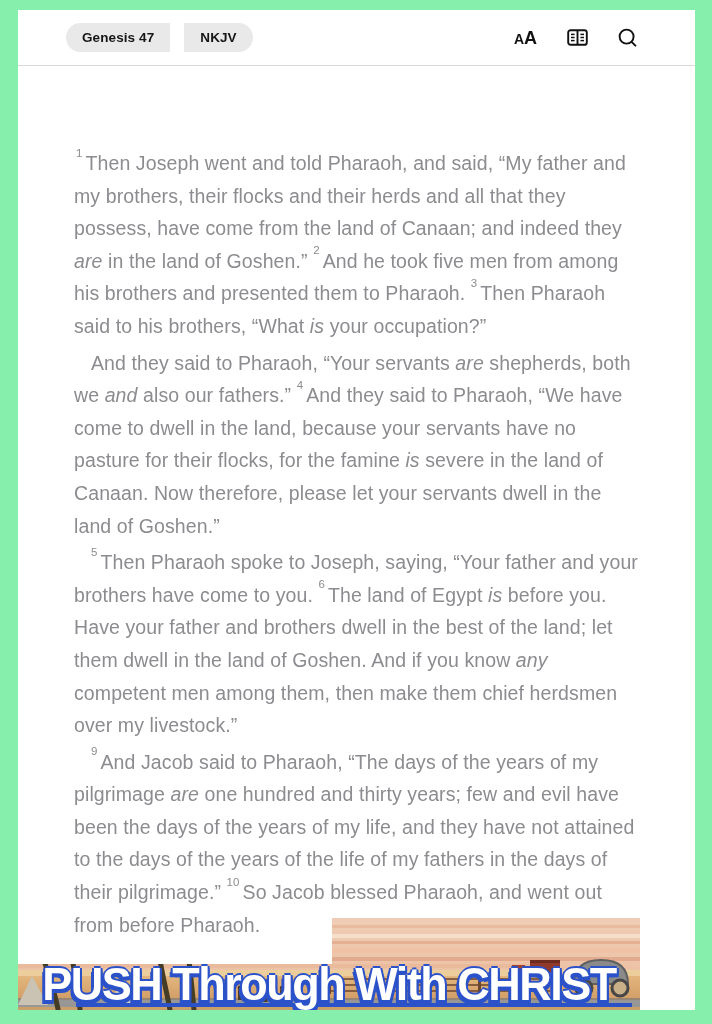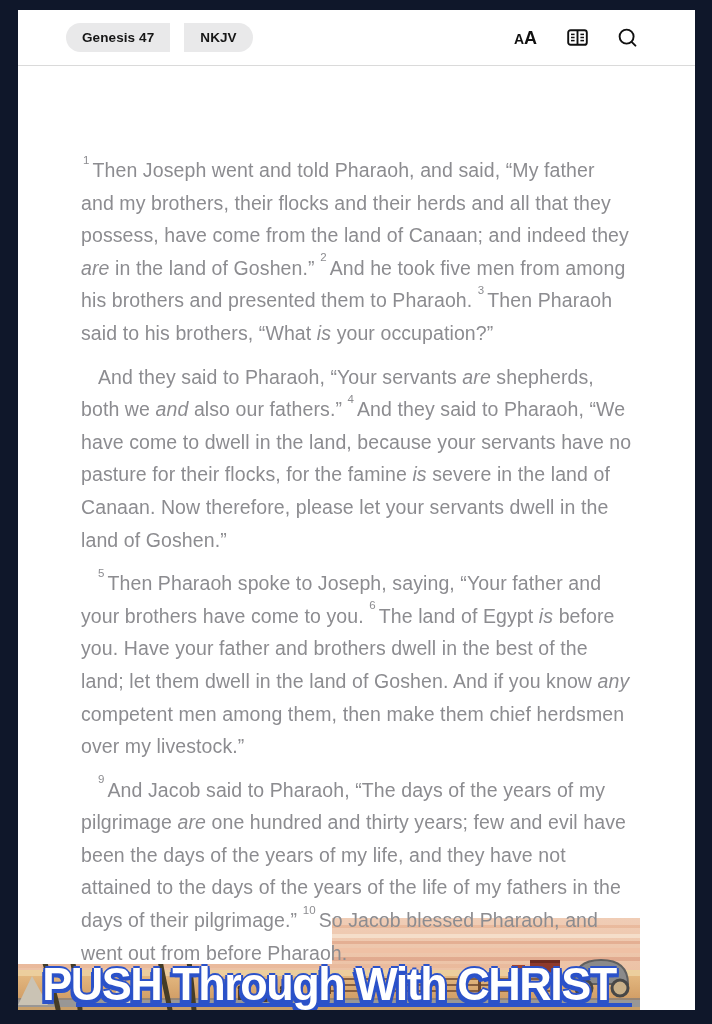--- a/index.html
+++ b/index.html
@@ -1,37 +1,37 @@
 <!DOCTYPE html>
 <html><head>
 <meta charset="utf-8">
 <style>
   html,body{margin:0;padding:0;}
   body{font-family:"Liberation Sans",sans-serif;}
-  .stage{position:relative;width:712px;height:1024px;background:#0f172a;overflow:hidden;}
+  .stage{position:relative;width:712px;height:1024px;background:#86efac;overflow:hidden;}
   .content{position:absolute;left:18px;top:10px;width:677px;height:1000px;background:#ffffff;overflow:hidden;}
 
   
   .appbar{height:56px;border-bottom:1px solid #dadada;display:flex;align-items:center;
           justify-content:space-between;padding:0 58px 0 48px;box-sizing:border-box;}
   .pills{display:flex;gap:2px;}
   .pill{background:#e9e9ea;height:29px;display:flex;align-items:center;padding:0 16px;
         font-size:13.5px;font-weight:700;color:#161616;border:none;cursor:pointer;
         font-family:"Liberation Sans",sans-serif;letter-spacing:0.1px;}
   .pill-left{border-radius:15px 0 0 15px;}
   .pill-right{border-radius:0 15px 15px 0;margin-left:12px;}
   .appbar-icons{display:flex;align-items:center;gap:30px;text-align:right;}
   .aa-btn{font-weight:700;font-size:18px;color:#111;line-height:1;cursor:pointer;}
   .aa-btn::first-letter{font-size:14px;}
   .icon-btn{display:flex;align-items:center;justify-content:center;cursor:pointer;background:none;border:none;padding:0;}
 
   
   .verses{position:relative;z-index:2;padding:77px 52px 0 52px;font-size:19.5px;line-height:32.6px;
           color:#8c8c90;letter-spacing:0.1px;}
-  .verses p{margin:11px;text-indent:17px;}
+  .verses p{margin:4px;text-indent:17px;}
   .verses p.no-indent{text-indent:2px;}
   .verses .it{font-style:italic;}
   .vnum{font-size:11.5px;line-height:0;position:relative;top:-6px;margin-right:3px;}
 
   
   .banner{position:absolute;left:0;bottom:0;width:622px;height:92px;z-index:1;overflow:hidden;cursor:pointer;}
   .banner svg{display:block;}
   .white-patch{position:absolute;left:0;top:0;width:314px;height:46px;background:#ffffff;z-index:2;}
   .banner-underline{position:absolute;left:58px;right:8px;bottom:3px;height:4px;background:#2b52c9;z-index:3;}
   .banner-title{position:absolute;left:0;right:0;bottom:4px;z-index:4;text-align:center;white-space:nowrap;

